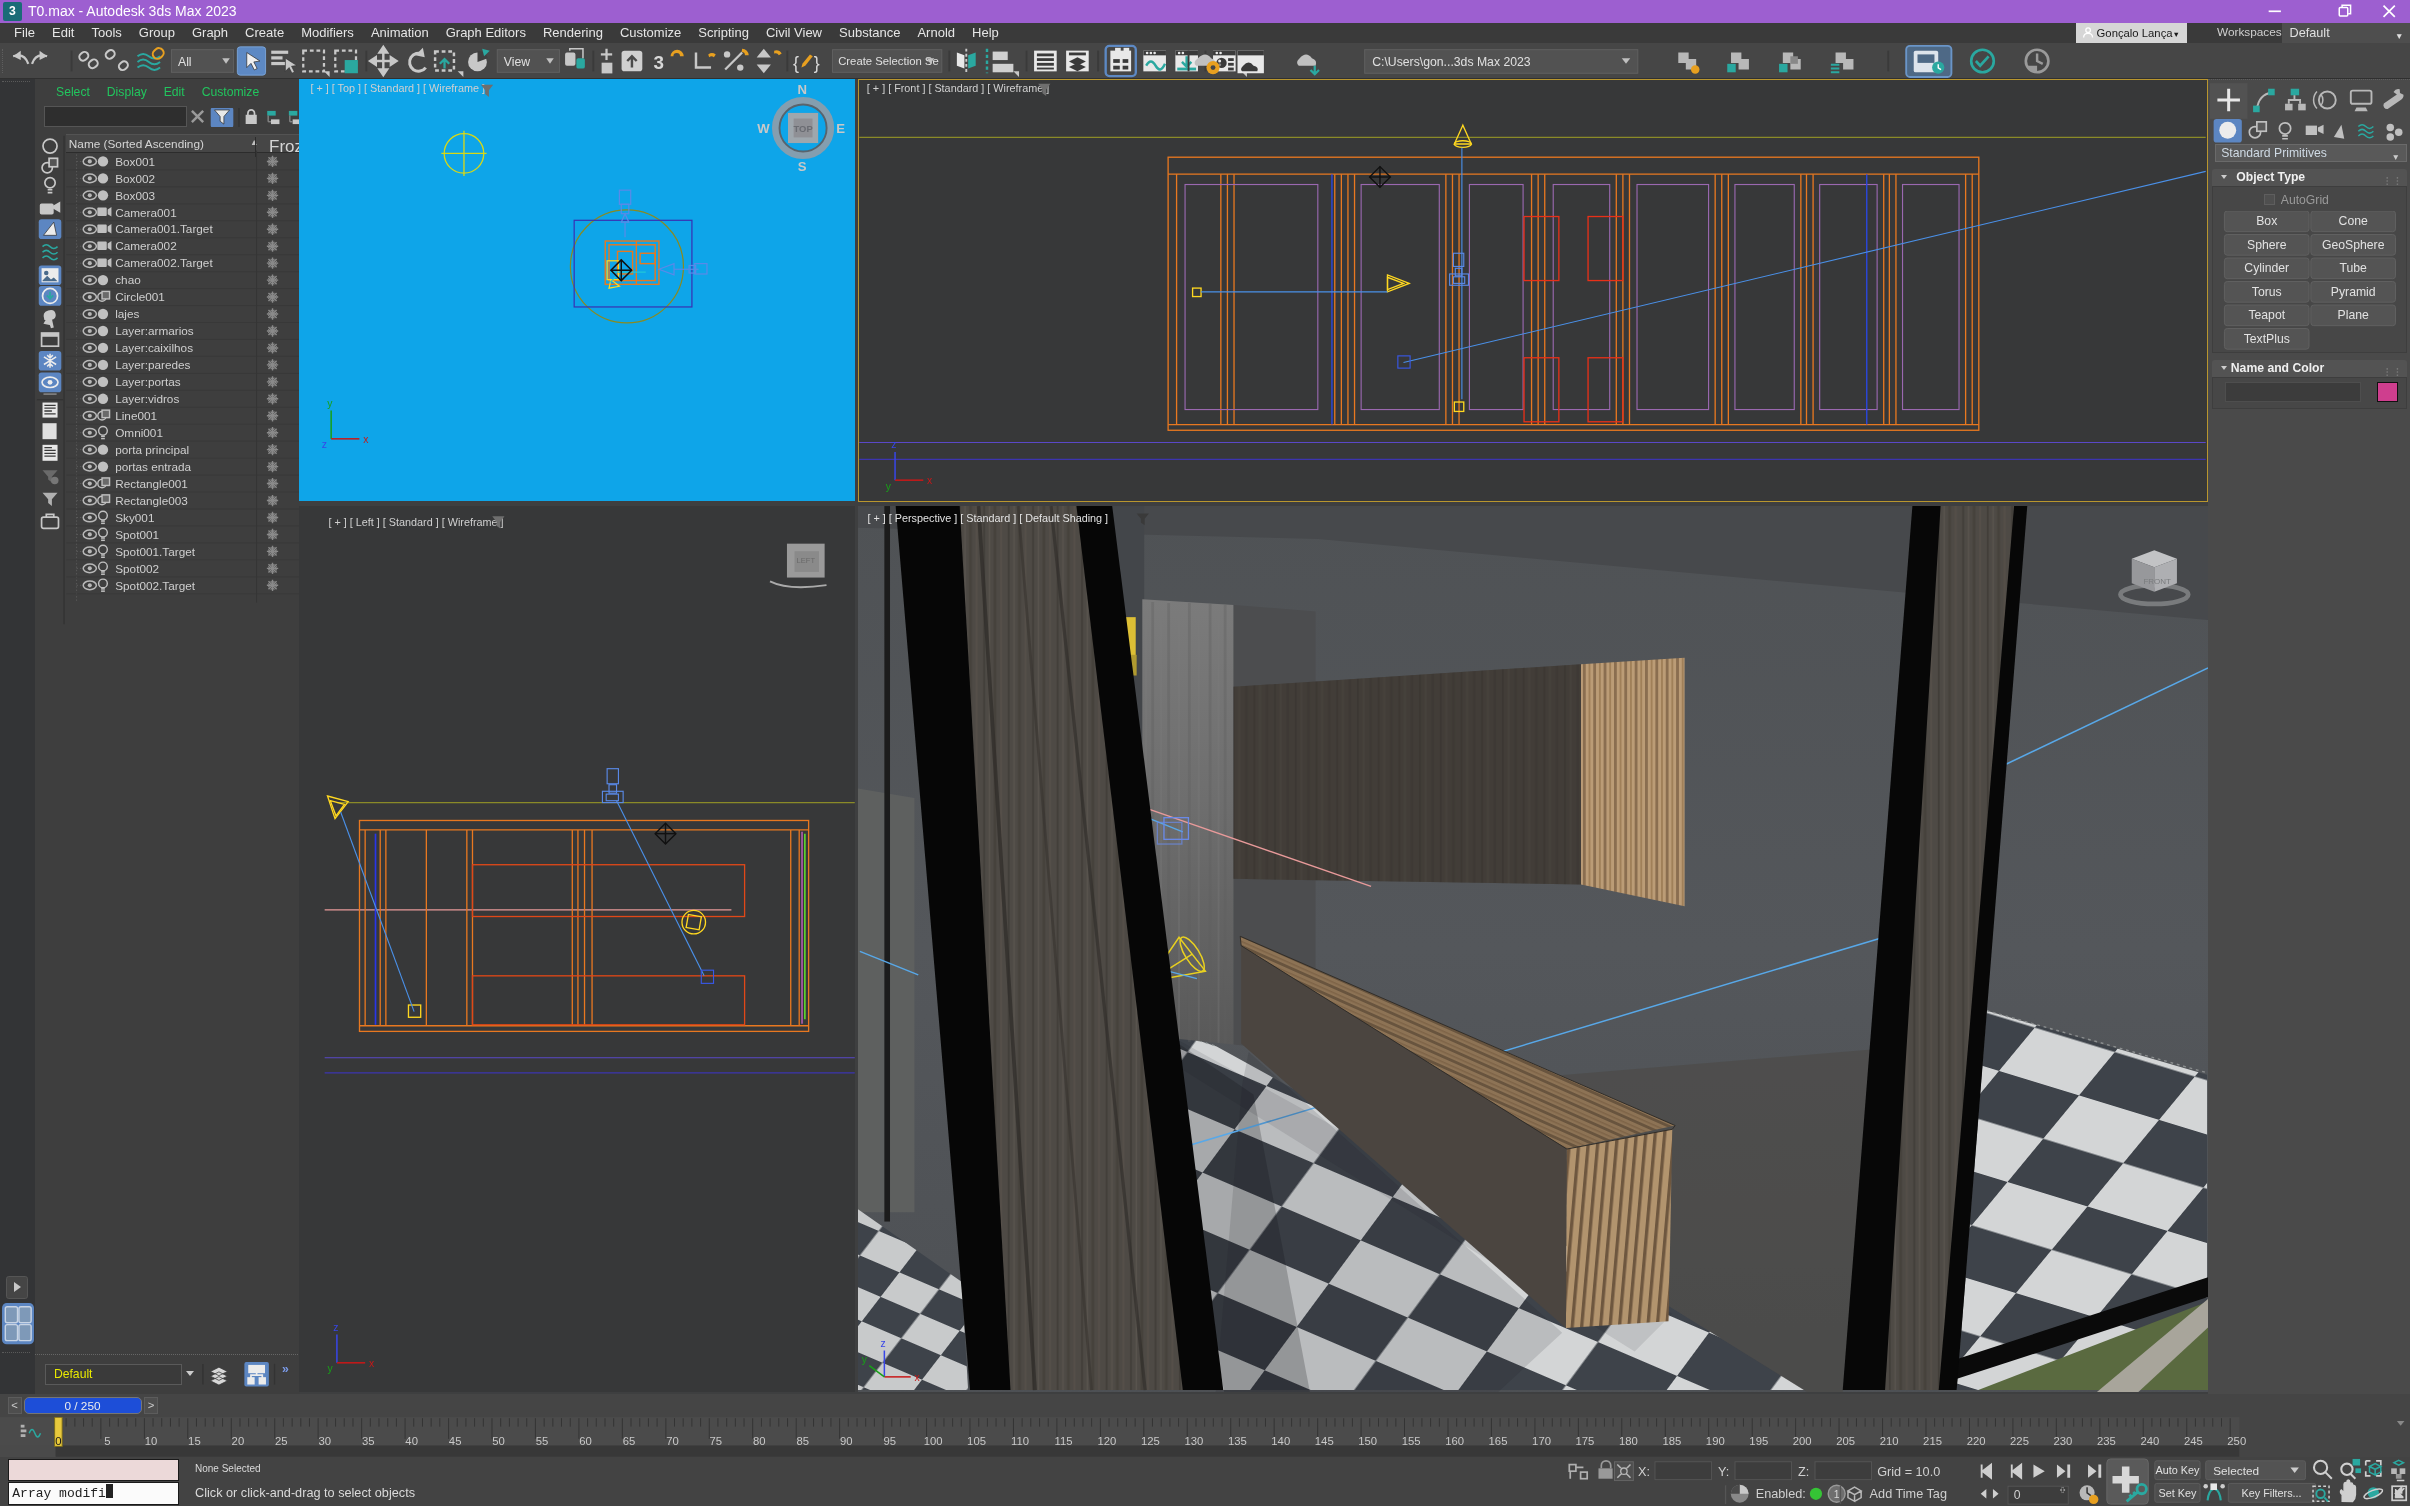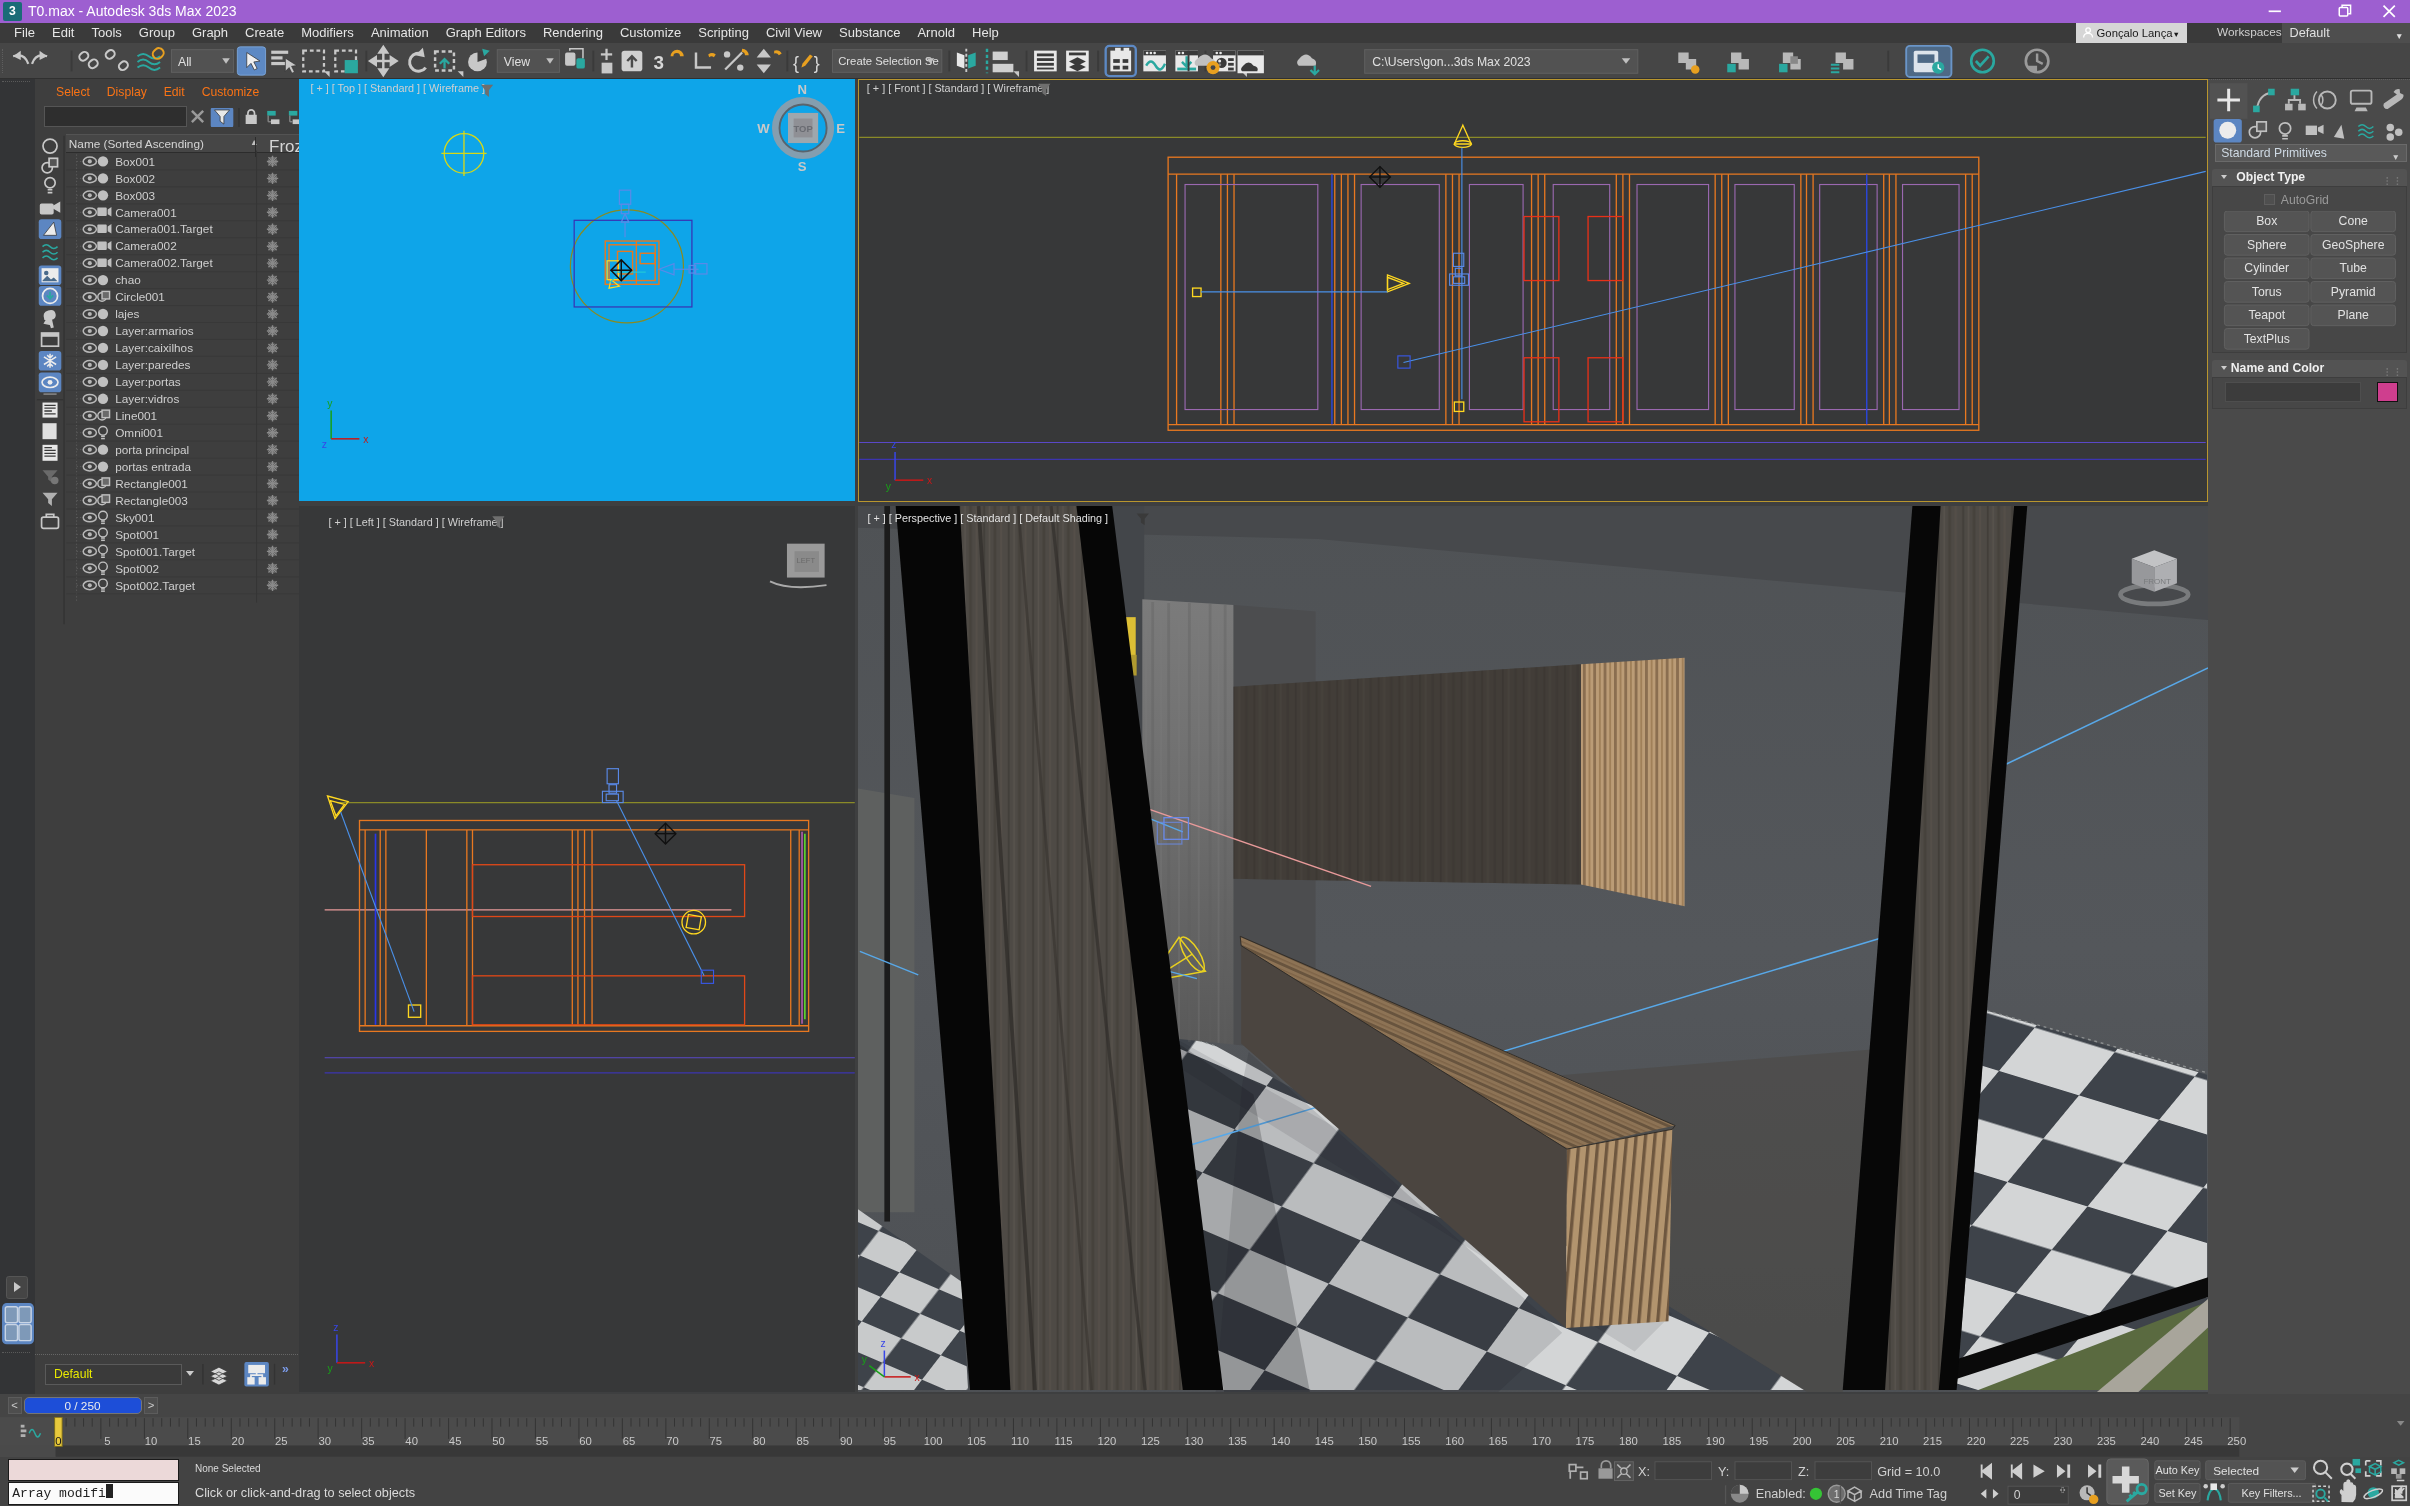--- a/index.html
+++ b/index.html
@@ -276,21 +276,21 @@
  <svg class="abs" style="left:1.9px;top:1224px" width="32" height="47" viewBox="0 0 34 50">
   <rect x="0" y="0" width="34" height="44" rx="5" fill="#5c86c2"></rect>
   <rect x="3.5" y="4" width="13" height="17" rx="2" fill="#7e99b8" stroke="#c8d4e4" stroke-width="1.5"></rect>
   <rect x="18" y="4" width="13" height="17" rx="2" fill="#7e99b8" stroke="#c8d4e4" stroke-width="1.5"></rect>
   <rect x="3.5" y="23" width="13" height="17" rx="2" fill="#7e99b8" stroke="#c8d4e4" stroke-width="1.5"></rect>
   <rect x="18" y="23" width="13" height="17" rx="2" fill="#7e99b8" stroke="#c8d4e4" stroke-width="1.5"></rect>
  </svg>
  <div class="abs" style="left:1.9px;top:1273px;width:28px;height:2.8px;border-top:1.9px dotted #5a5a5a"></div>
 </div>
 <div id="explorer">
- <div class="abs" style="left:21px;top:5.6px;color:#f97316;font-size:12.2px">Select&nbsp;&nbsp;&nbsp;&nbsp;&nbsp;Display&nbsp;&nbsp;&nbsp;&nbsp;&nbsp;Edit&nbsp;&nbsp;&nbsp;&nbsp;&nbsp;Customize</div>
+ <div class="abs" style="left:21px;top:5.6px;color:#22c55e;font-size:12.2px">Select&nbsp;&nbsp;&nbsp;&nbsp;&nbsp;Display&nbsp;&nbsp;&nbsp;&nbsp;&nbsp;Edit&nbsp;&nbsp;&nbsp;&nbsp;&nbsp;Customize</div>
  <div class="abs" style="left:9.4px;top:27px;width:143px;height:21px;background:#2e2e2e;border:0.9px solid #555"></div>
  <svg class="abs" style="left:155px;top:29px" width="113" height="19" viewBox="0 0 120 20">
   <path d="M2 3 L14 15 M14 3 L2 15" stroke="#9a9a9a" stroke-width="2.6"></path>
   <rect x="22" y="-1" width="24" height="22" rx="3" fill="#5c86c2"></rect>
   <path d="M26 2 L42 2 L36 9 L36 17 L32 14 L32 9 Z" fill="#e8e8e8" stroke="#333" stroke-width="0.8"></path>
   <path d="M28 13 l5 5 l7 -8" stroke="#2aa8a0" stroke-width="0" fill="none"></path>
   <line x1="52" y1="0" x2="52" y2="20" stroke="#333" stroke-width="1.5"></line>
   <g stroke="#c8c8c8" stroke-width="1.8" fill="none">
         <rect x="60" y="8" width="10" height="8" fill="#c8c8c8"></rect>
         <path d="M61.5 8 v-2.5 a3.5 3.5 0 0 1 7 0 V8"></path>

